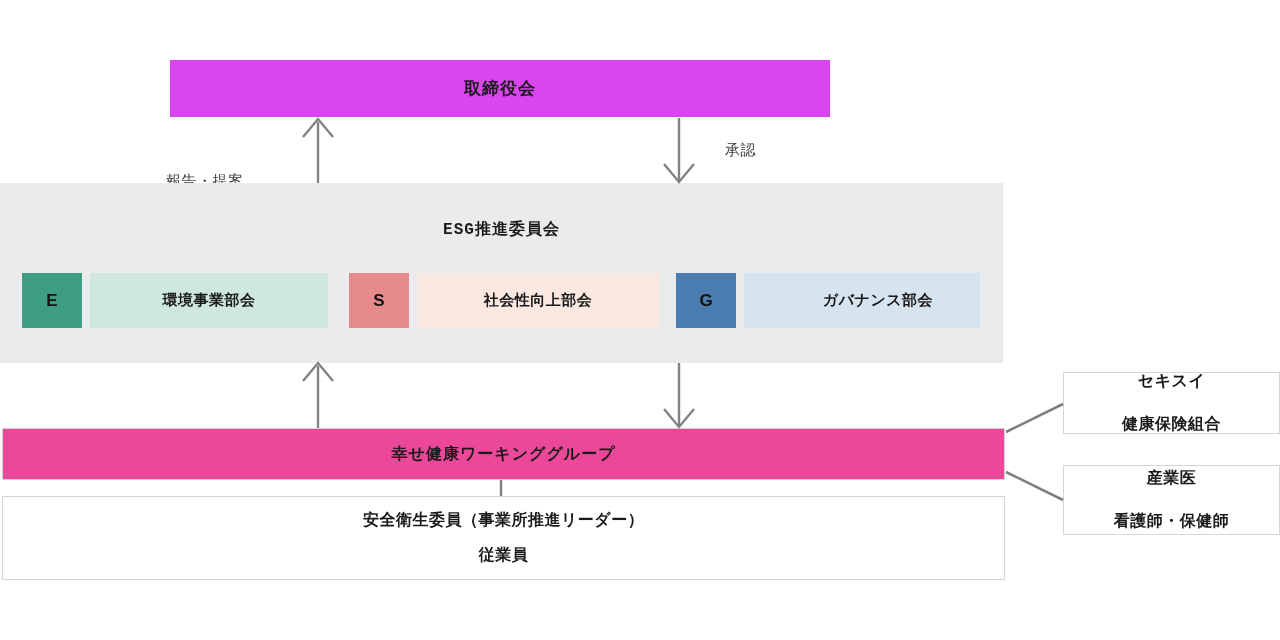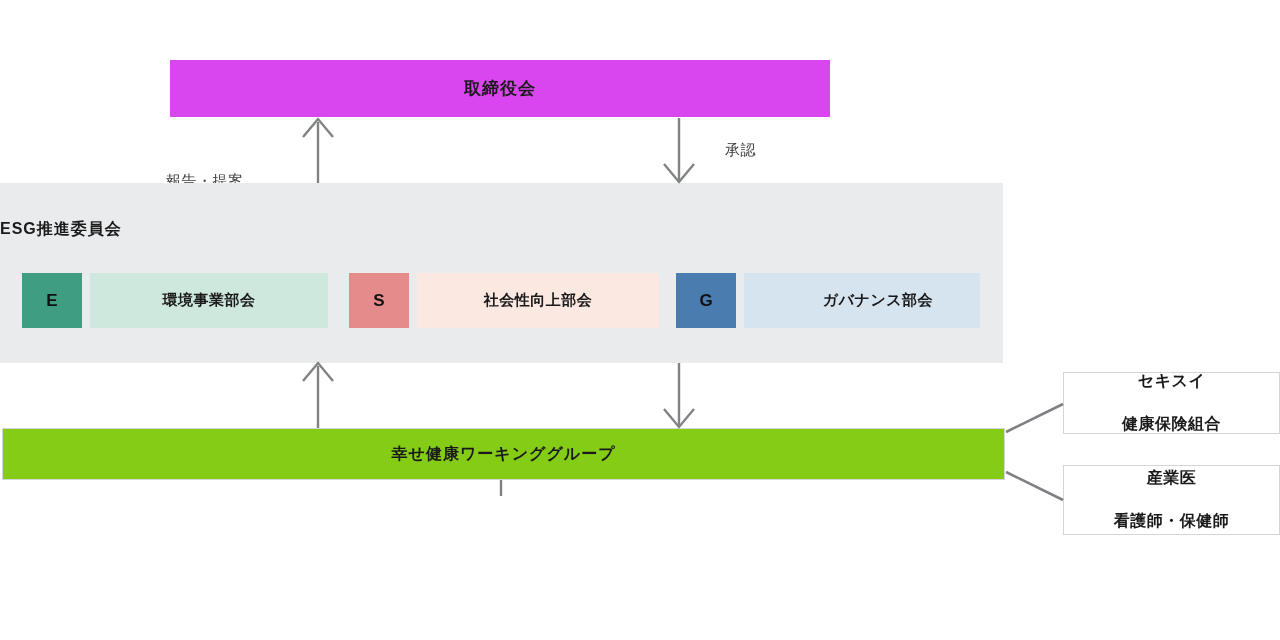--- a/index.html
+++ b/index.html
@@ -50,23 +50,25 @@
   .esg-container {
     position: absolute;
     left: 0px; top: 183px;
     width: 1003px; height: 180px;
     background: #eaebed;
   }
   .esg-title {
     position: absolute;
     left: 0; top: 36px;
     width: 1003px;
+    text-align: center;
     font-size: 16px;
     font-weight: bold;
     letter-spacing: 1px;
+    font-family: Liberation Mono, monospace;
   }
   .esg-row {
     position: absolute;
     left: 0; top: 90px;
     width: 1003px;
     height: 55px;
   }
   .esg-item {
     position: absolute;
     top: 0;
@@ -95,21 +97,21 @@
   }
   .esg-item.e { left: 22px; width: 306px; }
   .esg-item.s { left: 349px; width: 310px; }
   .esg-item.g { left: 676px; width: 304px; }
 
   
   .wg-box {
     position: absolute;
     left: 2px; top: 428px;
     width: 1003px; height: 52px;
-    background: #84cc16;
+    background: #ec4899;
     border: 1px solid #d3d5d8;
     box-sizing: border-box;
     display: flex;
     align-items: center;
     justify-content: center;
   }
   .wg-box .label {
     font-size: 16px;
     font-weight: bold;
     letter-spacing: 1px;
@@ -192,20 +194,24 @@
         <div class="body" style="background: rgb(214, 228, 240); padding-left: 32px;">ガバナンス部会</div>
       </div>
 
     </div>
   </div>
 
   <div class="wg-box">
     <span class="label">幸せ健康ワーキンググループ</span>
   </div>
 
+  <div class="emp-box">
+    <span class="label">安全衛生委員（事業所推進リーダー）</span>
+    <span class="label">従業員</span>
+  </div>
 
   <div class="side-box kempo">
     <span class="label">セキスイ</span>
     <span class="label">健康保険組合</span>
   </div>
 
   <div class="side-box doctor">
     <span class="label">産業医</span>
     <span class="label">看護師・保健師</span>
   </div>

